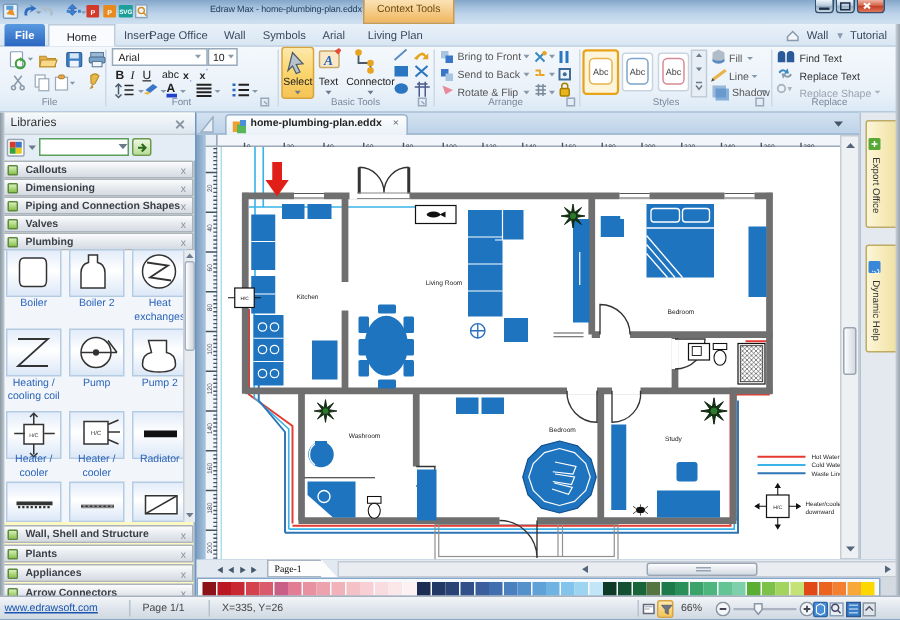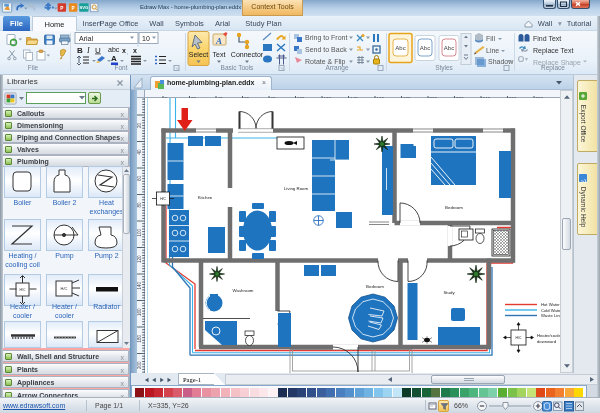--- a/index.html
+++ b/index.html
@@ -14,21 +14,21 @@
   border:1px solid #c89a52; border-top:none; font-size:7px; color:#6b4a12;
   text-align:center; line-height:14px; }
 .winbtn { position:absolute; top:0; height:9px; border:1px solid #35506d; border-top:none; border-radius:0 0 3px 3px;
   background:linear-gradient(#eef4fa,#bccddd 45%,#97adc2 50%,#c5d4e2); }
 #tabrow { position:absolute; left:0; top:16px; width:600px; height:15px;
   background:linear-gradient(#e9f1f9,#d8e6f3); border-bottom:1px solid #c8d7e6; }
 .rtab { position:absolute; top:0; height:15px; font-size:7.5px; color:#39485c; text-align:center; line-height:15px; }
 #ribbon { position:absolute; left:0; top:31px; width:600px; height:44px;
   background:linear-gradient(#f4f8fc,#e9f1f9 70%,#dbe9f6); border-bottom:1px solid #b7c9da; }
 #main { position:absolute; left:0; top:75px; width:600px; height:322px; }
-#libpanel { position:absolute; left:0; top:0; width:130px; height:322px; background:#fca5a5; border-right:1px solid #9fb6cc; }
+#libpanel { position:absolute; left:0; top:0; width:130px; height:322px; background:#fef9c3; border-right:1px solid #9fb6cc; }
 #libhead { position:absolute; left:0; top:0; width:130px; height:15px;
   background:linear-gradient(#f7fafc,#dde6ef); border-bottom:1px solid #c3cfdb;
   font-size:8px; color:#333; padding:2px 0 0 7px; }
 #libtools { position:absolute; left:0; top:15px; width:130px; height:17px; background:#e4ecf5; }
 .secbar { position:absolute; left:1px; width:128px; height:12px;
   background:linear-gradient(#fbfcfd,#e3e7ec 60%,#d6dbe2); border:1px solid #aab3bf; border-radius:1px;
   font-size:7px; font-weight:bold; color:#3a3f46; line-height:11px; padding-left:15px; }
 .secbar .plus { position:absolute; left:3px; top:2px; width:7px; height:7px; border:1px solid #5a8a3a;
   background:linear-gradient(#d8f0b8,#8cc050); border-radius:1px; }
 .secbar .x { position:absolute; right:4px; top:1px; color:#8a929c; font-weight:normal; font-size:7px; }
@@ -92,21 +92,21 @@
   </svg>
 </div>
 <div id="tabrow">
   <div class="rtab" style="left:3px;width:27px;background:linear-gradient(#5a9ae0,#2a66c0);color:#fff;border-radius:2px 2px 0 0;font-weight:bold">File</div>
   <div class="rtab" style="left:32px;width:45px;background:#f9fbfe;border:1px solid #bcccdc;border-bottom:none;color:#222">Home</div>
   <div class="rtab" style="left:77px;width:30px">Insert</div>
   <div class="rtab" style="left:97px;width:44px">Page Office</div>
   <div class="rtab" style="left:143px;width:27px">Wall</div>
   <div class="rtab" style="left:172px;width:35px">Symbols</div>
   <div class="rtab" style="left:209px;width:27px">Arial</div>
-  <div class="rtab" style="left:243px;width:41px">Study Plan</div>
+  <div class="rtab" style="left:243px;width:41px">Living Plan</div>
   <svg class="abs" style="left:524px;top:4px" width="9" height="8" viewBox="0 0 9 8">
       <path d="M1 4.5 L4.5 1 L8 4.5 V7 H1 Z" fill="#f2f6fa" stroke="#8a9aac"></path>
     </svg>
   <div class="rtab" style="left:534px;width:22px">Wall</div>
   <div class="rtab" style="left:556px;width:8px;color:#8a9aac">▾</div>
   <div class="rtab" style="left:562px;width:34px">Tutorial</div>
 </div>
 <div id="ribbon">
 <svg class="abs" style="left:0;top:0" width="600" height="43" viewBox="0 0 600 43">
   <g stroke-width="1">

